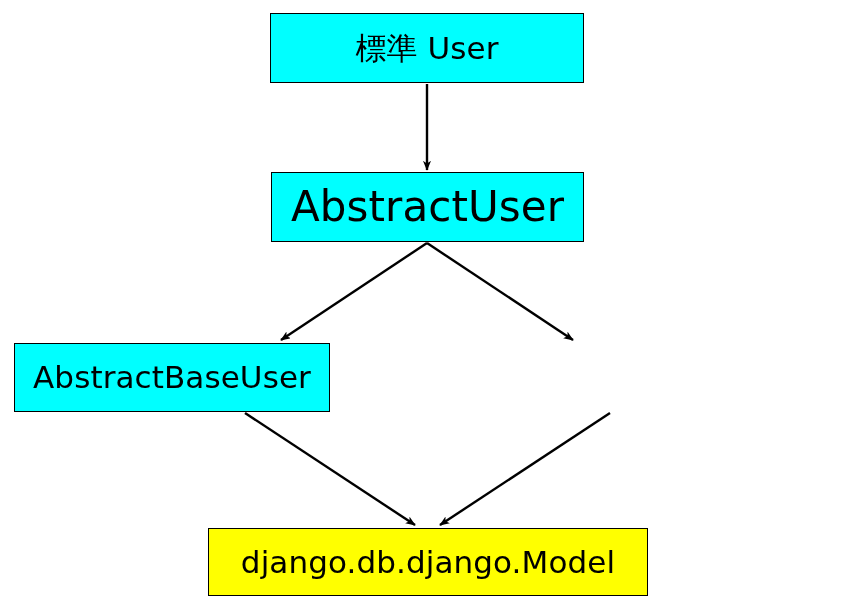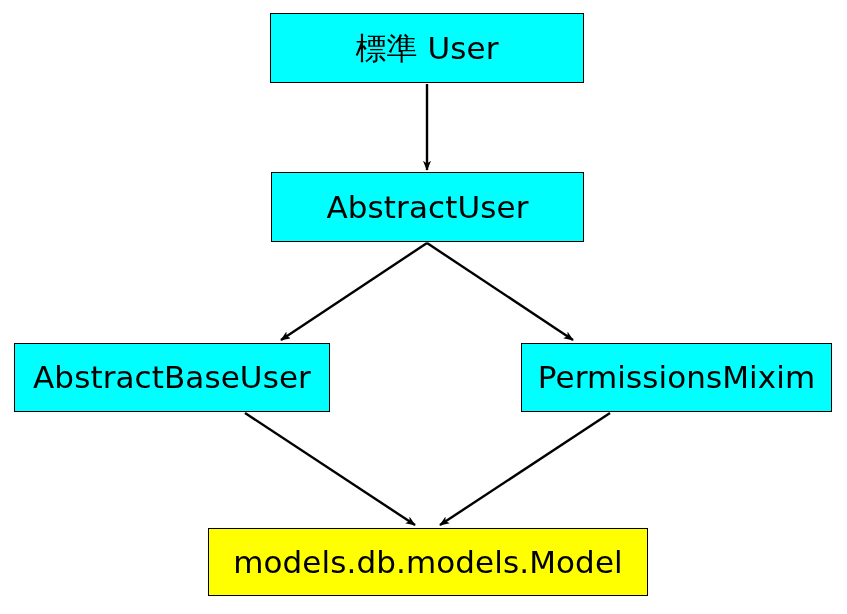--- a/index.html
+++ b/index.html
@@ -50,21 +50,21 @@
   #node-standard-user {
     left: 270px;  top: 13px;  width: 314px; height: 70px;
     background: #00ffff;
   }
   #node-standard-user .node-label { font-size: 31px; }
 
   #node-abstract-user {
     left: 271px; top: 172px; width: 313px; height: 70px;
     background: #00ffff;
   }
-  #node-abstract-user .node-label { font-size: 31px; }
+  #node-abstract-user .node-label { font-size: 42px; }
 
   #node-abstract-base-user {
     left: 14px;  top: 343px; width: 316px; height: 69px;
     background: #00ffff;
   }
   #node-abstract-base-user .node-label { font-size: 31px; }
 
   #node-permissions-mixim {
     left: 521px; top: 343px; width: 311px; height: 69px;
     background: #00ffff;
@@ -105,21 +105,18 @@
   </div>
 
   <div class="node" id="node-abstract-user" style="background: rgb(0, 255, 255);">
     <span class="node-label">AbstractUser</span>
   </div>
 
   <div class="node" id="node-abstract-base-user" style="background: rgb(0, 255, 255);">
     <span class="node-label">AbstractBaseUser</span>
   </div>
 
-  <div class="node" id="node-permissions-mixim" style="background: rgb(0, 255, 255);">
-    <span class="node-label">PermissionsMixim</span>
-  </div>
 
   <div class="node" id="node-django-model" style="background: rgb(255, 255, 0);">
-    <span class="node-label">models.db.models.Model</span>
+    <span class="node-label">django.db.django.Model</span>
   </div>
 
 </div>
 
 </body></html>

